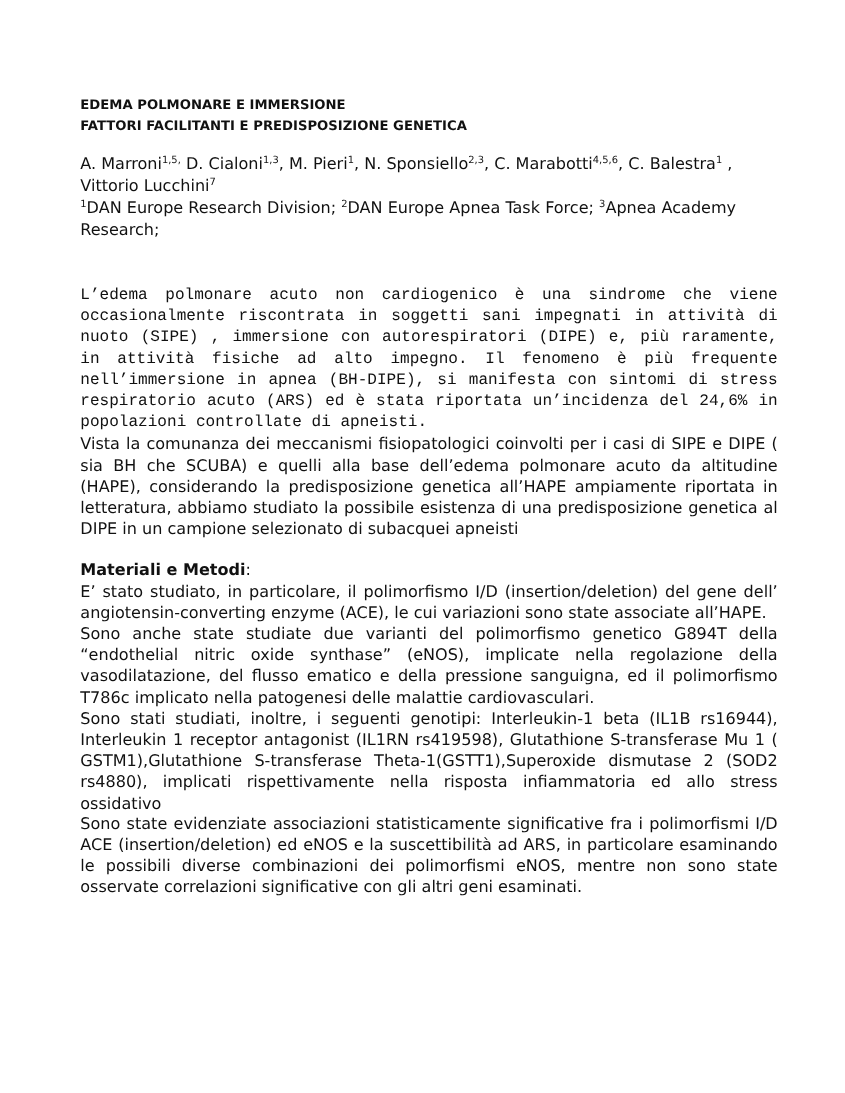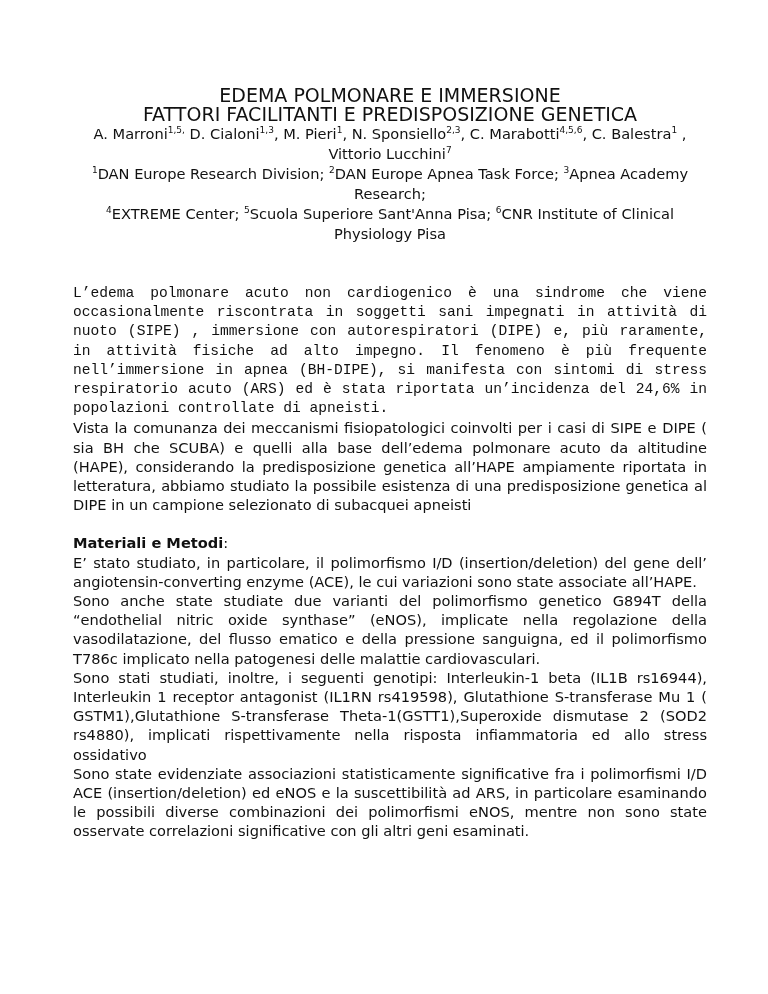--- a/index.html
+++ b/index.html
@@ -1,20 +1,20 @@
 <!DOCTYPE html>
 <html><head>
 <meta charset="utf-8">
 <style>
   html, body { margin: 0; padding: 0; background: #ffffff; }
   body { width: 768px; height: 994px; overflow: hidden; position: relative;
          font-family: "DejaVu Sans", sans-serif; color: #111; }
   .page { position: absolute; left: 73px; top: 86px; width: 634px; }
-  .title { text-align: center; font-weight: normal; font-size: 19px; line-height: 19px; letter-spacing: 0px; }
-  .authors { text-align: center; font-size: 14.6px; line-height: 20px; }
+  .title { text-align: left; font-weight: bold; font-size: 12px; line-height: 19px; letter-spacing: 0px; }
+  .authors { text-align: left; font-size: 14.6px; line-height: 20px; margin-top: 16px; }
   sup { font-size: 9px; line-height: 0; vertical-align: 6px; }
   .para { font-size: 14.6px; line-height: 19.2px; text-align: justify; }
   .p-intro { margin-top: 40px; font-family: Liberation Mono, monospace; }
   .heading { font-weight: bold; font-size: 14.6px; line-height: 19.2px; margin-top: 19px; }
   .heading .colon { font-weight: normal; }
 </style>
 </head>
 <body>
 
 <div class="page">
@@ -23,23 +23,20 @@
     <div>FATTORI FACILITANTI E PREDISPOSIZIONE GENETICA</div>
   </div>
 
   <div class="authors">
     <div>
       <span>A. Marroni</span><sup>1,5,</sup><span> D. Cialoni</span><sup>1,3</sup><span>, M. Pieri</span><sup>1</sup><span>, N. Sponsiello</span><sup>2,3</sup><span>, C. Marabotti</span><sup>4,5,6</sup><span>, C. Balestra</span><sup>1</sup><span> , Vittorio Lucchini</span><sup>7</sup>
     </div>
     <div>
       <sup>1</sup><span>DAN Europe Research Division; </span><sup>2</sup><span>DAN Europe Apnea Task Force; </span><sup>3</sup><span>Apnea Academy Research;</span>
     </div>
-    <div>
-      <sup>4</sup><span>EXTREME Center; </span><sup>5</sup><span>Scuola Superiore Sant'Anna Pisa; </span><sup>6</sup><span>CNR Institute of Clinical Physiology Pisa</span>
-    </div>
   </div>
 
   <div class="para p-intro">L’edema polmonare acuto non cardiogenico è una sindrome che viene occasionalmente riscontrata in soggetti sani impegnati in attività di nuoto (SIPE) , immersione con autorespiratori (DIPE) e, più raramente, in attività fisiche ad alto impegno. Il fenomeno è più frequente nell’immersione in apnea (BH-DIPE), si manifesta con sintomi di stress respiratorio acuto (ARS) ed è stata riportata un’incidenza del 24,6% in popolazioni controllate di apneisti.</div>
   <div class="para">Vista la comunanza dei meccanismi  fisiopatologici coinvolti per i casi di SIPE e DIPE ( sia BH che SCUBA) e quelli alla base dell’edema polmonare acuto da altitudine (HAPE), considerando la predisposizione genetica all’HAPE ampiamente riportata in letteratura, abbiamo studiato la possibile esistenza di una predisposizione genetica al DIPE in un campione selezionato di subacquei apneisti</div>
 
   <div class="heading"><span>Materiali e Metodi</span><span class="colon">:</span></div>
   <div class="para">E’ stato studiato, in particolare, il polimorfismo I/D (insertion/deletion) del gene dell’ angiotensin-converting enzyme (ACE), le cui variazioni sono state associate all’HAPE.</div>
   <div class="para">Sono anche state studiate due varianti del polimorfismo genetico  G894T della “endothelial nitric oxide synthase” (eNOS), implicate nella regolazione della vasodilatazione, del flusso ematico e della pressione sanguigna, ed il polimorfismo  T786c implicato nella patogenesi delle malattie cardiovasculari.</div>
   <div class="para">Sono stati studiati, inoltre,  i seguenti genotipi: Interleukin-1 beta (IL1B rs16944),  Interleukin 1 receptor antagonist (IL1RN rs419598), Glutathione S-transferase Mu 1 ( GSTM1),Glutathione S-transferase Theta-1(GSTT1),Superoxide dismutase 2 (SOD2 rs4880),  implicati rispettivamente nella risposta infiammatoria ed allo stress ossidativo</div>
 

